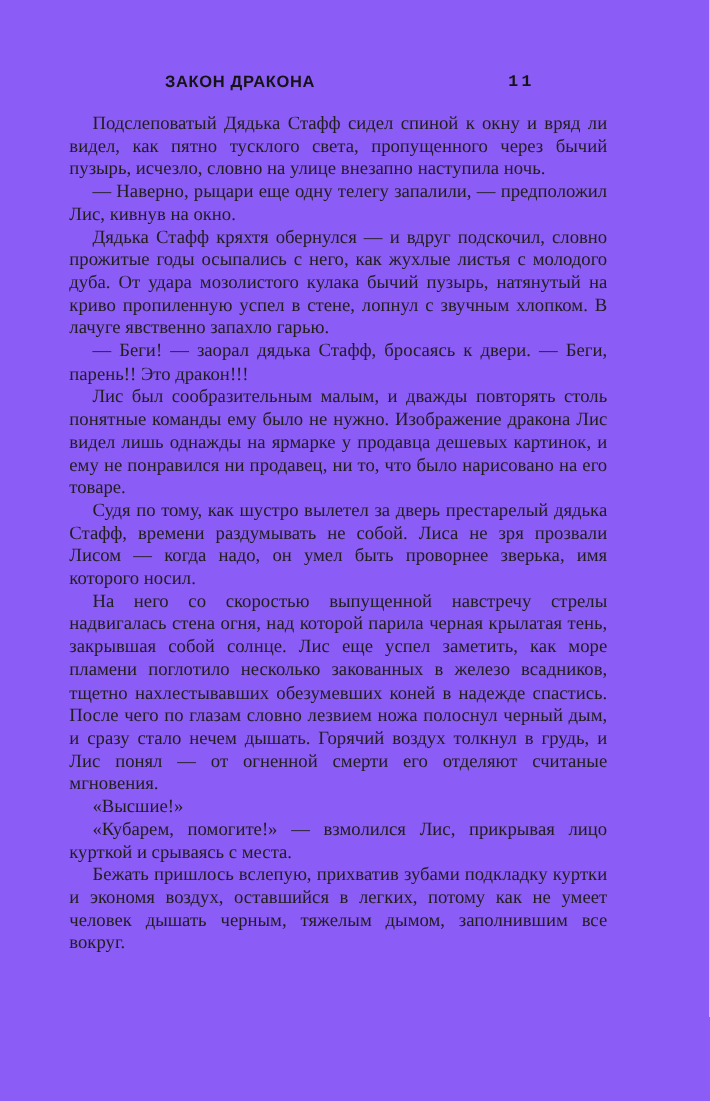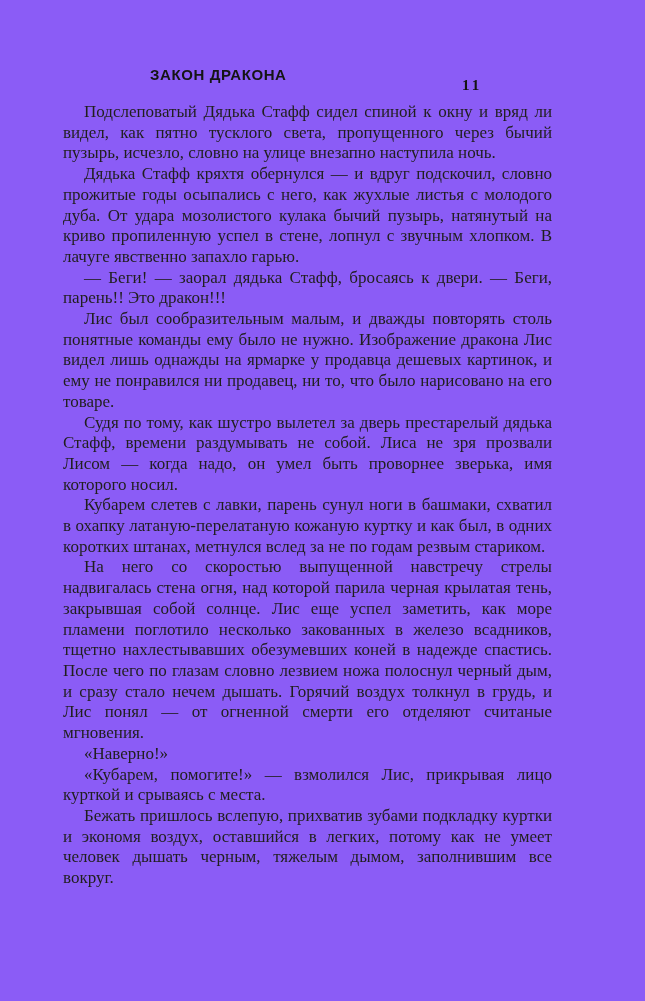--- a/index.html
+++ b/index.html
@@ -24,22 +24,22 @@
     font-weight: 700;
     font-size: 15px;
     line-height: 18px;
     letter-spacing: 0.6px;
     color: #141414;
     white-space: nowrap;
   }
   .page-number {
     position: absolute;
     left: 462px;
-    top: 76px;
-    font-family: Liberation Serif, serif;
+    top: 66px;
+    font-family: Liberation Mono, monospace;
     font-weight: 700;
     font-size: 15px;
     line-height: 18px;
     letter-spacing: 3px;
     color: #141414;
     white-space: nowrap;
   }
   
   .body-text {
     position: absolute;
@@ -58,23 +58,23 @@
   }
 </style>
 </head>
 <body>
 
 <div class="page">
   <span class="running-title">ЗАКОН ДРАКОНА</span>
   <span class="page-number">11</span>
   <div class="body-text">
       <p>Подслеповатый Дядька Стафф сидел спиной к окну и вряд ли видел, как пятно тусклого света, пропущенного через бычий пузырь, исчезло, словно на улице внезапно наступила ночь.</p>
+      <p>— Наверно, рыцари еще одну телегу запалили, — предположил Лис, кивнув на окно.</p>
       <p>Дядька Стафф кряхтя обернулся — и вдруг подскочил, словно прожитые годы осыпались с него, как жухлые листья с молодого дуба. От удара мозолистого кулака бычий пузырь, натянутый на криво пропиленную успел в стене, лопнул с звучным хлопком. В лачуге явственно запахло гарью.</p>
       <p>— Беги! — заорал дядька Стафф, бросаясь к двери. — Беги, парень!! Это дракон!!!</p>
       <p>Лис был сообразительным малым, и дважды повторять столь понятные команды ему было не нужно. Изображение дракона Лис видел лишь однажды на ярмарке у продавца дешевых картинок, и ему не понравился ни продавец, ни то, что было нарисовано на его товаре.</p>
       <p>Судя по тому, как шустро вылетел за дверь престарелый дядька Стафф, времени раздумывать не собой. Лиса не зря прозвали Лисом — когда надо, он умел быть проворнее зверька, имя которого носил.</p>
-      <p>Кубарем слетев с лавки, парень сунул ноги в башмаки, схватил в охапку латаную-перелатаную кожаную куртку и как был, в одних коротких штанах, метнулся вслед за не по годам резвым стариком.</p>
       <p>На него со скоростью выпущенной навстречу стрелы надвигалась стена огня, над которой парила черная крылатая тень, закрывшая собой солнце. Лис еще успел заметить, как море пламени поглотило несколько закованных в железо всадников, тщетно нахлестывавших обезумевших коней в надежде спастись. После чего по глазам словно лезвием ножа полоснул черный дым, и сразу стало нечем дышать. Горячий воздух толкнул в грудь, и Лис понял — от огненной смерти его отделяют считаные мгновения.</p>
-      <p>«Наверно!»</p>
+      <p>«Высшие!»</p>
       <p>«Кубарем, помогите!» — взмолился Лис, прикрывая лицо курткой и срываясь с места.</p>
       <p>Бежать пришлось вслепую, прихватив зубами подкладку куртки и экономя воздух, оставшийся в легких, потому как не умеет человек дышать черным, тяжелым дымом, заполнившим все вокруг.</p>
     </div>
 </div>
 
 </body></html>

